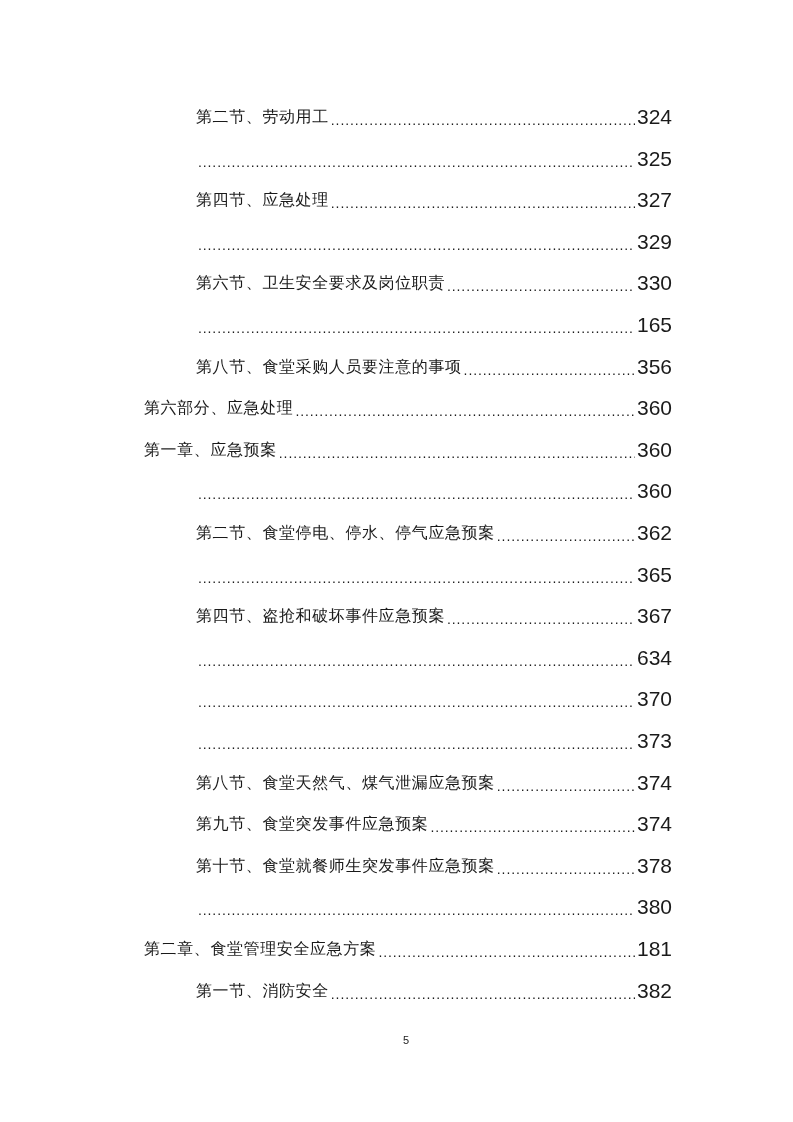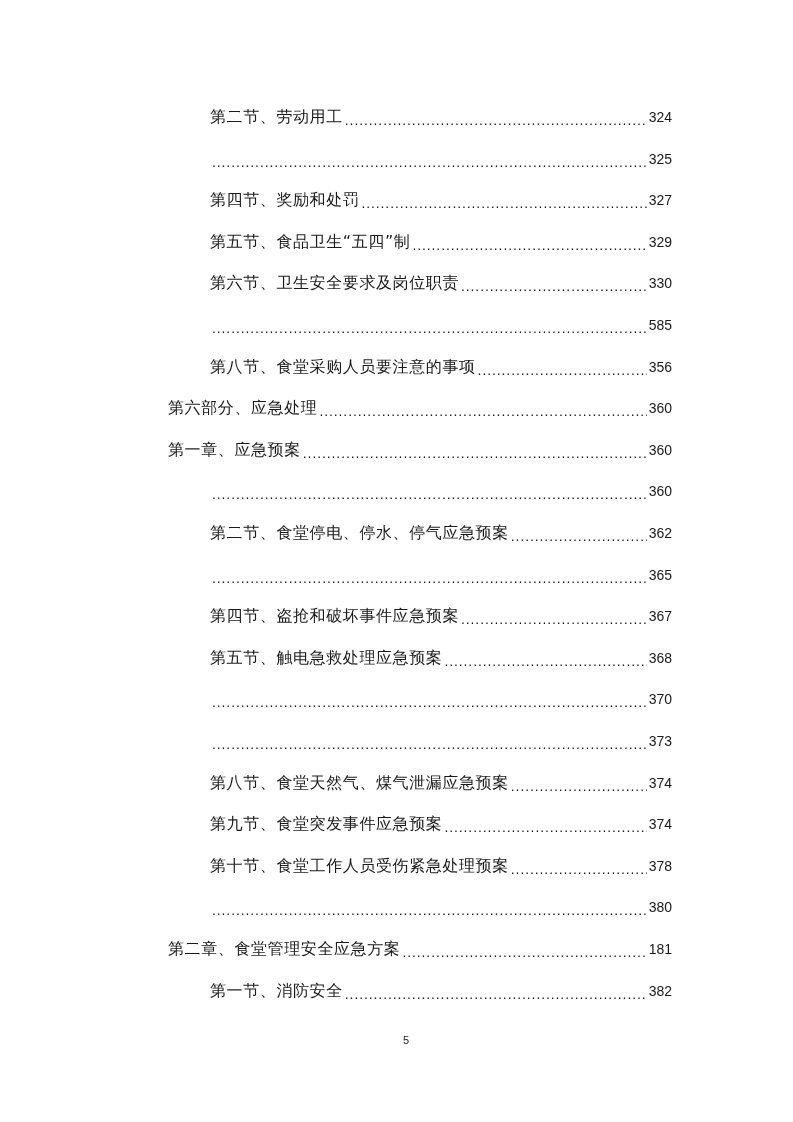--- a/index.html
+++ b/index.html
@@ -1,62 +1,61 @@
 <!DOCTYPE html>
 <html><head>
 <meta charset="utf-8">
 <style>
   html, body { margin: 0; padding: 0; background: #ffffff; }
   body { width: 793px; height: 1122px; position: relative; overflow: hidden;
          font-family: "DejaVu Sans", "Liberation Sans", sans-serif; color: #1a1a1a; }
   .toc { position: absolute; top: 99px; left: 0; width: 793px; }
   .toc-row { position: absolute; height: 36px; display: flex; align-items: center;
              font-size: 16px; line-height: 36px; right: 121px; }
-  .toc-row.level-1 { left: 168px; }
-  .toc-row.level-2 { left: 210px; align-items: flex-end; }
+  .toc-row.level-1 { left: 144px; }
+  .toc-row.level-2 { left: 196px; align-items: flex-end; }
   .toc-title { white-space: nowrap; letter-spacing: 0.6px; }
   .toc-leader { flex: 1; overflow: hidden; white-space: nowrap; margin: 0 2px;
                 font-family: "Liberation Sans", sans-serif; font-size: 14px; color: #1a1a1a;
                 position: relative; top: 3px; }
   .toc-leader::before { content: "................................................................................................................................................................................................................"; letter-spacing: 0.9px; }
-  .toc-page { font-family: "Liberation Sans", sans-serif; font-size: 14px; white-space: nowrap; }
+  .toc-page { font-family: "Liberation Sans", sans-serif; font-size: 21px; white-space: nowrap; }
   .page-number { position: absolute; top: 1034px; left: 0; width: 812px; text-align: center;
                  font-family: "Liberation Sans", sans-serif; font-size: 11px; color: #222; }
 </style>
 </head>
 <body>
 
 <div class="toc">
   <div class="toc-row level-2" style="top:0px">
     <span class="toc-title">第二节、劳动用工</span>
     <span class="toc-leader"></span>
     <span class="toc-page">324</span>
   </div>
   <div class="toc-row level-2" style="top:41.6px">
     <span class="toc-leader"></span>
     <span class="toc-page">325</span>
   </div>
   <div class="toc-row level-2" style="top:83.2px">
-    <span class="toc-title">第四节、奖励和处罚</span>
+    <span class="toc-title">第四节、应急处理</span>
     <span class="toc-leader"></span>
     <span class="toc-page">327</span>
   </div>
   <div class="toc-row level-2" style="top:124.8px">
-    <span class="toc-title">第五节、食品卫生“五四”制</span>
     <span class="toc-leader"></span>
     <span class="toc-page">329</span>
   </div>
   <div class="toc-row level-2" style="top:166.4px">
     <span class="toc-title">第六节、卫生安全要求及岗位职责</span>
     <span class="toc-leader"></span>
     <span class="toc-page">330</span>
   </div>
   <div class="toc-row level-2" style="top:208px">
     <span class="toc-leader"></span>
-    <span class="toc-page">585</span>
+    <span class="toc-page">165</span>
   </div>
   <div class="toc-row level-2" style="top:249.6px">
     <span class="toc-title">第八节、食堂采购人员要注意的事项</span>
     <span class="toc-leader"></span>
     <span class="toc-page">356</span>
   </div>
   <div class="toc-row level-1" style="top:291.2px">
     <span class="toc-title">第六部分、应急处理</span>
     <span class="toc-leader"></span>
     <span class="toc-page">360</span>
@@ -78,44 +77,43 @@
   <div class="toc-row level-2" style="top:457.6px">
     <span class="toc-leader"></span>
     <span class="toc-page">365</span>
   </div>
   <div class="toc-row level-2" style="top:499.2px">
     <span class="toc-title">第四节、盗抢和破坏事件应急预案</span>
     <span class="toc-leader"></span>
     <span class="toc-page">367</span>
   </div>
   <div class="toc-row level-2" style="top:540.8px">
-    <span class="toc-title">第五节、触电急救处理应急预案</span>
     <span class="toc-leader"></span>
-    <span class="toc-page">368</span>
+    <span class="toc-page">634</span>
   </div>
   <div class="toc-row level-2" style="top:582.4px">
     <span class="toc-leader"></span>
     <span class="toc-page">370</span>
   </div>
   <div class="toc-row level-2" style="top:624px">
     <span class="toc-leader"></span>
     <span class="toc-page">373</span>
   </div>
   <div class="toc-row level-2" style="top:665.6px">
     <span class="toc-title">第八节、食堂天然气、煤气泄漏应急预案</span>
     <span class="toc-leader"></span>
     <span class="toc-page">374</span>
   </div>
   <div class="toc-row level-2" style="top:707.2px">
     <span class="toc-title">第九节、食堂突发事件应急预案</span>
     <span class="toc-leader"></span>
     <span class="toc-page">374</span>
   </div>
   <div class="toc-row level-2" style="top:748.8px">
-    <span class="toc-title">第十节、食堂工作人员受伤紧急处理预案</span>
+    <span class="toc-title">第十节、食堂就餐师生突发事件应急预案</span>
     <span class="toc-leader"></span>
     <span class="toc-page">378</span>
   </div>
   <div class="toc-row level-2" style="top:790.4px">
     <span class="toc-leader"></span>
     <span class="toc-page">380</span>
   </div>
   <div class="toc-row level-1" style="top:832px">
     <span class="toc-title">第二章、食堂管理安全应急方案</span>
     <span class="toc-leader"></span>

